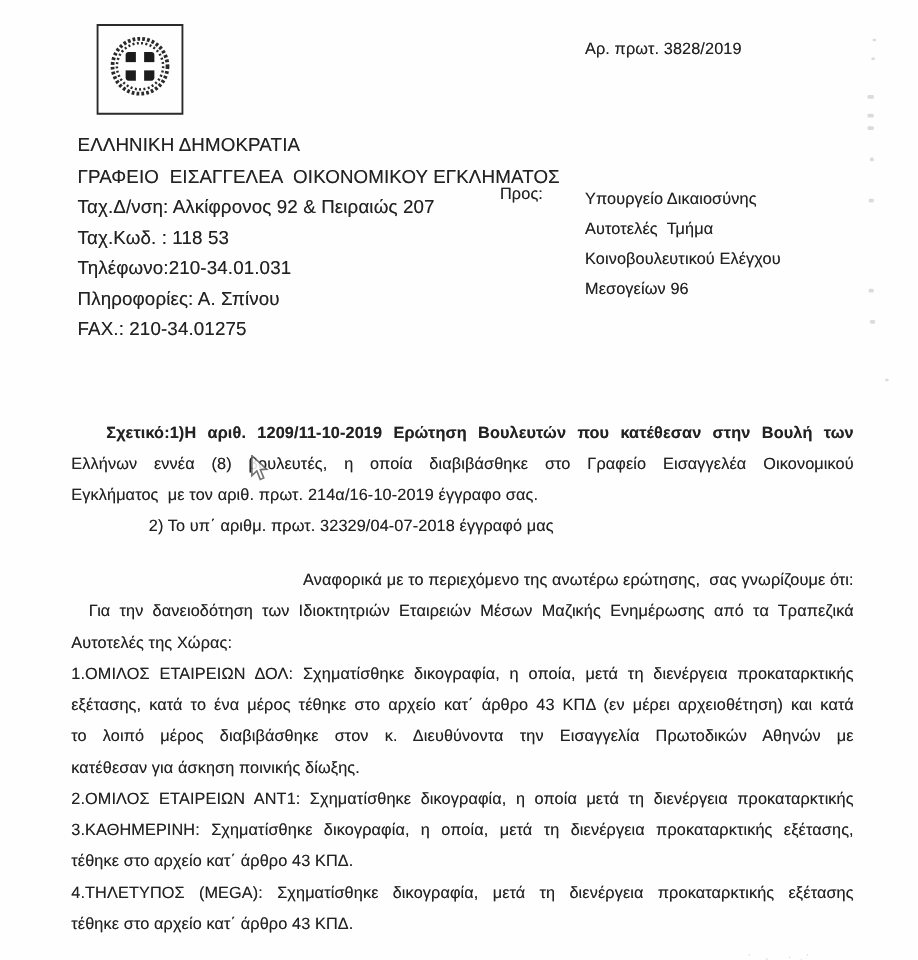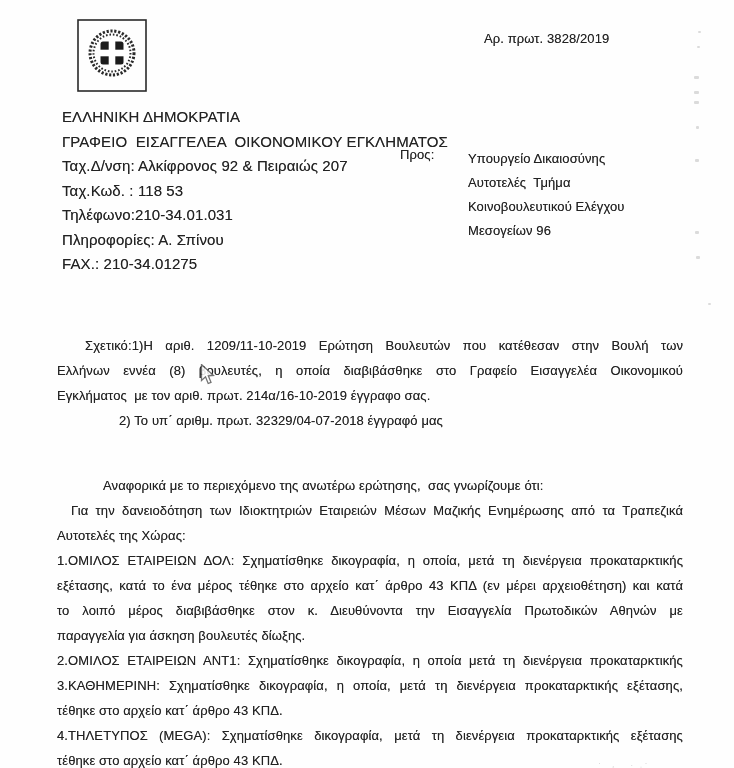--- a/index.html
+++ b/index.html
@@ -6,21 +6,21 @@
   .page{
     position:relative;width:734px;height:768px;overflow:hidden;
     background:#fefefe;
     font-family:"Liberation Sans", sans-serif;
     color:#222;
   }
   .scan-text{ text-shadow:0 0 .5px rgba(40,40,40,.55); letter-spacing:.1px; }
 
   .emblem-box{ position:absolute; left:77px; top:19px; width:70px; height:73px; }
 
-  .prot-num{ position:absolute; left:484px; top:31px; font-size:13px; white-space:pre; }
+  .prot-num{ position:absolute; left:468px; top:31px; font-size:13px; white-space:pre; }
 
   .sender{ position:absolute; left:62px; top:105px; width:360px; font-size:15px; }
   .sender .s-line{ height:24.5px; line-height:24.5px; white-space:pre; }
 
   .recipient-label{ position:absolute; left:400px; top:147px; font-size:13px; white-space:pre; }
   .recipient{ position:absolute; left:468px; top:147px; width:240px; font-size:13px; }
   .recipient .r-line{ height:24px; line-height:24px; white-space:pre; }
 
   .body-block{ position:absolute; left:57px; top:333px; width:626px; font-size:13px; }
   .body-block .line{ line-height:25px; min-height:25px; white-space:pre-wrap; }
@@ -65,31 +65,31 @@
 
   <div class="recipient-label scan-text">Προς:</div>
   <div class="recipient scan-text">
       <div class="r-line">Υπουργείο Δικαιοσύνης</div>
       <div class="r-line">Αυτοτελές  Τμήμα</div>
       <div class="r-line">Κοινοβουλευτικού Ελέγχου</div>
       <div class="r-line">Μεσογείων 96</div>
     </div>
 
   <div class="body-block scan-text">
-      <div class="line just" style="padding-left: 28px;">Σχετικό:1)Η αριθ.  1209/11-10-2019  Ερώτηση Βουλευτών  που κατέθεσαν στην Βουλή των</div>
+      <div class="line just" style="padding-left: 28px; font-weight: bold;">Σχετικό:1)Η αριθ.  1209/11-10-2019  Ερώτηση Βουλευτών  που κατέθεσαν στην Βουλή των</div>
       <div class="line just">Ελλήνων εννέα (8)  βουλευτές, η οποία διαβιβάσθηκε στο Γραφείο Εισαγγελέα Οικονομικού</div>
       <div class="line">Εγκλήματος  με τον αριθ. πρωτ. 214α/16-10-2019 έγγραφο σας.</div>
       <div class="line" style="padding-left: 62px;">2) Το υπ΄ αριθμ. πρωτ. 32329/04-07-2018 έγγραφό μας</div>
-      <div class="line" style="padding-left: 46px; margin-top: 40px;">Αναφορικά με το περιεχόμενο της ανωτέρω ερώτησης,  σας γνωρίζουμε ότι:</div>
+      <div class="line" style="padding-left: 46px; margin-top: 18px; text-align: right;">Αναφορικά με το περιεχόμενο της ανωτέρω ερώτησης,  σας γνωρίζουμε ότι:</div>
       <div class="line just" style="padding-left: 14px;">Για  την δανειοδότηση των Ιδιοκτητριών Εταιρειών Μέσων Μαζικής Ενημέρωσης από τα Τραπεζικά</div>
       <div class="line">Αυτοτελές της Χώρας:</div>
       <div class="line just">1.ΟΜΙΛΟΣ  ΕΤΑΙΡΕΙΩΝ ΔΟΛ: Σχηματίσθηκε  δικογραφία, η οποία, μετά τη διενέργεια προκαταρκτικής</div>
       <div class="line just">εξέτασης,  κατά το ένα μέρος τέθηκε στο αρχείο κατ΄ άρθρο 43 ΚΠΔ (εν μέρει αρχειοθέτηση)  και κατά</div>
       <div class="line just">το λοιπό  μέρος    διαβιβάσθηκε στον  κ. Διευθύνοντα την Εισαγγελία Πρωτοδικών Αθηνών  με</div>
-      <div class="line">παραγγελία για άσκηση βουλευτές δίωξης.</div>
+      <div class="line">κατέθεσαν για άσκηση ποινικής δίωξης.</div>
       <div class="line just">2.ΟΜΙΛΟΣ ΕΤΑΙΡΕΙΩΝ ΑΝΤ1: Σχηματίσθηκε δικογραφία, η οποία  μετά τη διενέργεια προκαταρκτικής</div>
       <div class="line just">3.ΚΑΘΗΜΕΡΙΝΗ: Σχηματίσθηκε  δικογραφία,  η οποία, μετά τη διενέργεια προκαταρκτικής εξέτασης,</div>
       <div class="line">τέθηκε στο αρχείο κατ΄ άρθρο 43 ΚΠΔ.</div>
       <div class="line just">4.ΤΗΛΕΤΥΠΟΣ  (MEGA): Σχηματίσθηκε   δικογραφία, μετά τη διενέργεια προκαταρκτικής εξέτασης</div>
       <div class="line">τέθηκε στο αρχείο κατ΄ άρθρο 43 ΚΠΔ.</div>
     </div>
 
   <div class="cursor">
     <svg width="15" height="21" viewBox="0 0 15 21" xmlns="http://www.w3.org/2000/svg">
       <path d="M1.5 0.5 L1.5 16.5 L5.5 12.8 L8.2 19.5 L11 18.3 L8.3 11.8 L13.5 11.5 Z" fill="#ffffff" stroke="#5a5a5a" stroke-width="1.3"></path>

